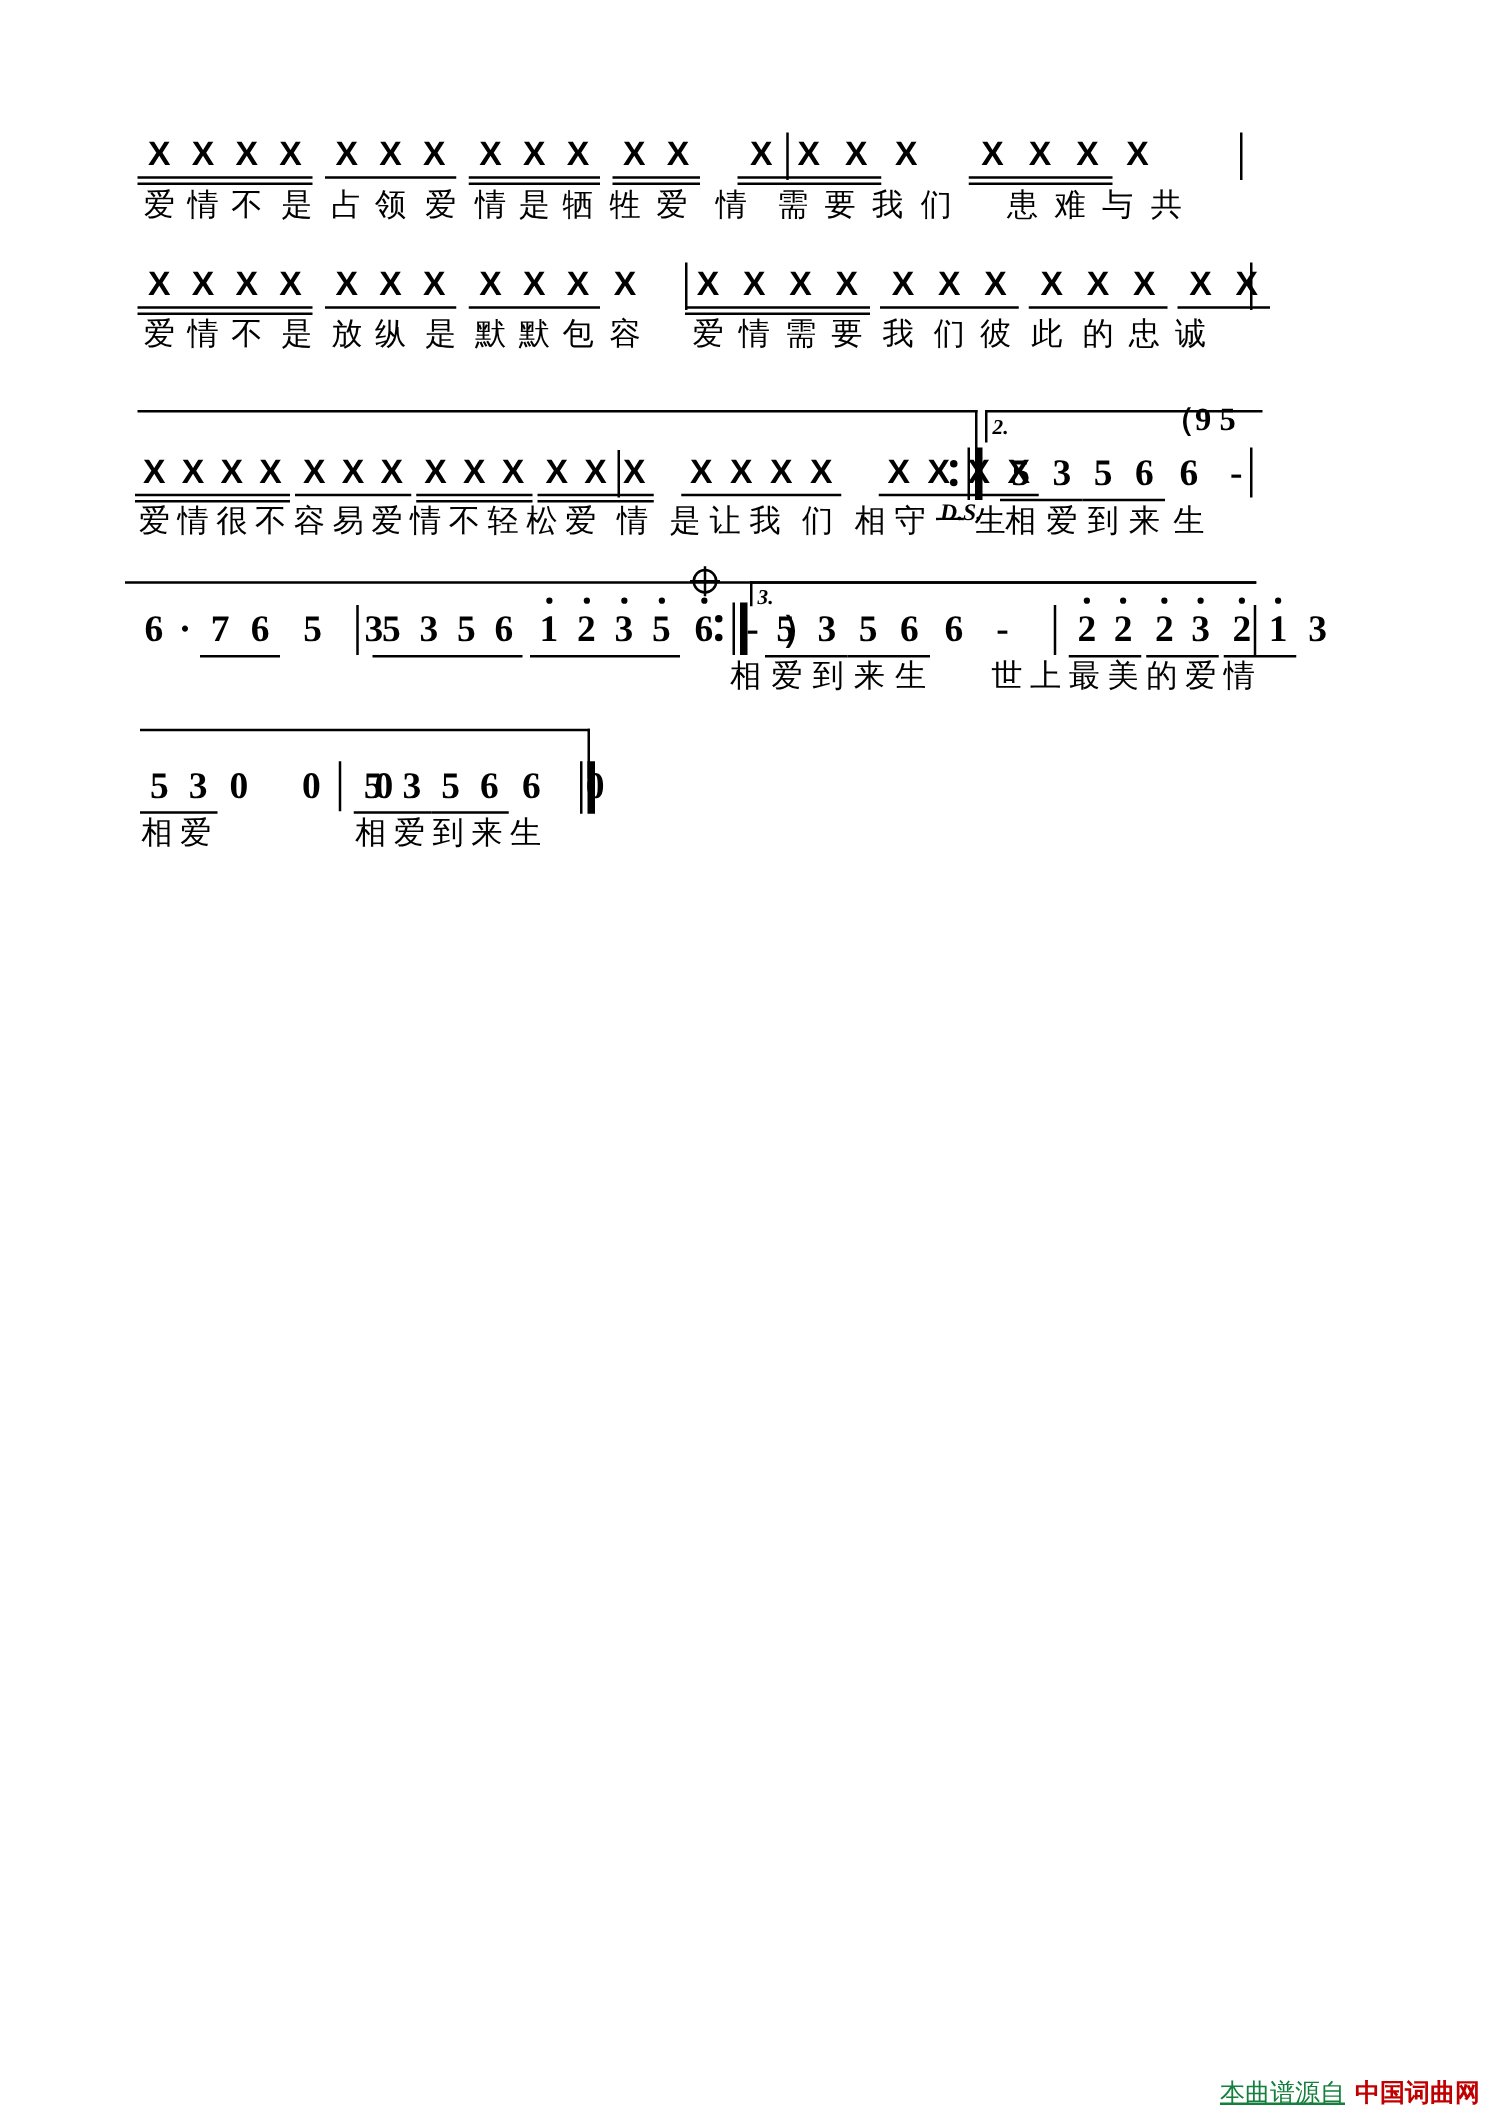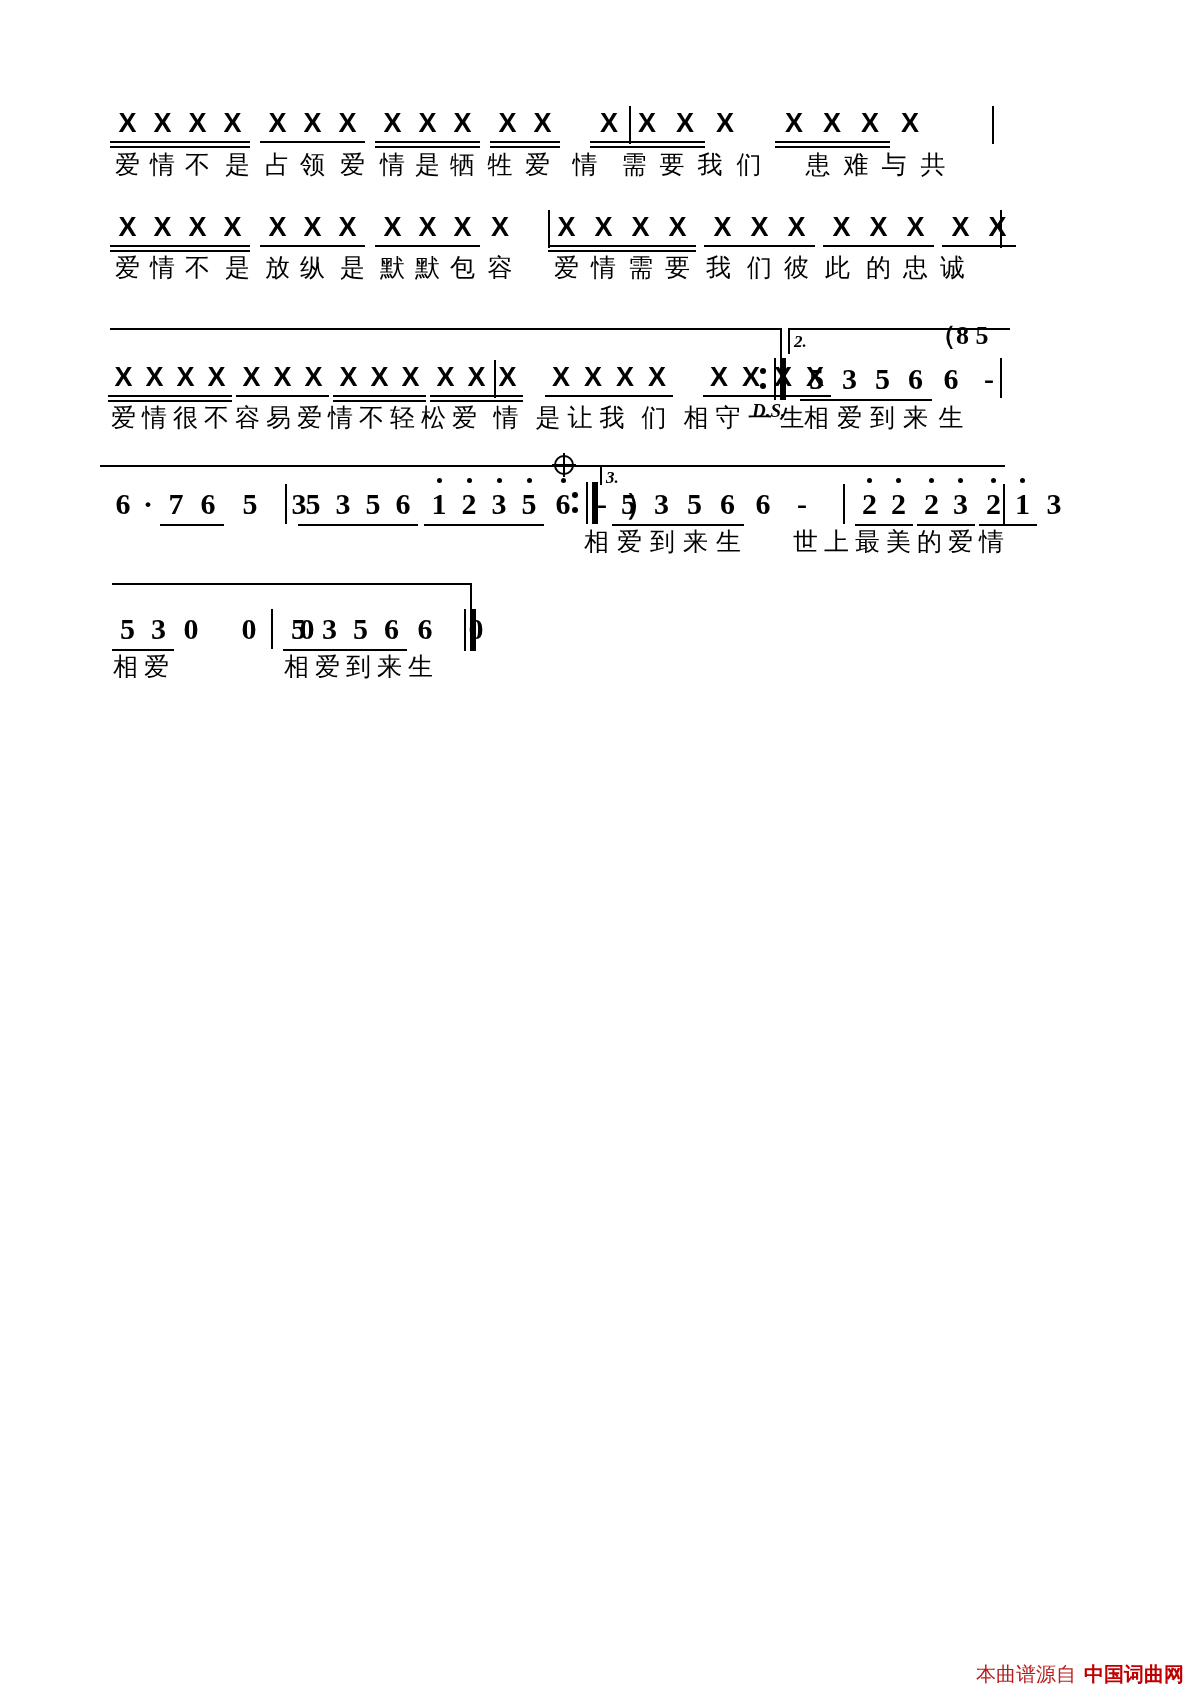--- a/index.html
+++ b/index.html
@@ -59,21 +59,21 @@
         font-family:"Liberation Serif","DejaVu Serif",serif;}
   .annot{position:absolute;font-family:"Liberation Serif","DejaVu Serif",serif;
          font-size:26px;font-weight:bold;white-space:nowrap;}
 
   
   .coda{position:absolute;width:26px;height:26px;}
 
   
   .footer{position:absolute;right:16px;bottom:10px;white-space:nowrap;
           font-family:"Liberation Serif","DejaVu Serif",serif;font-size:20px;}
-  .footer .src{color:#b91c1c;}
+  .footer .src{color:#15803d;text-decoration:underline;}
   .footer .site{color:#c00000;font-weight:bold;margin-left:8px;}
 </style>
 </head>
 <body>
 
 <div class="sheet">
 
   <div class="sysrow" style="left:0;top:0;">
 
     <div class="xrow" style="left:110px;top:108px;">
@@ -160,21 +160,21 @@
     </div>
   </div>
 
   <div class="sysrow" style="left:0;top:0;">
 
     <div class="volta" style="left:110px;top:328px;width:672px;">
       <div class="vtop" style="width:672px;"></div>
       <div class="vright" style="left:670px;height:38px;"></div>
     </div>
 
-    <div class="annot" style="left:930px;top:318px;">（8 5</div>
+    <div class="annot" style="left:930px;top:318px;">（9 5</div>
 
     <div class="xrow" style="left:108px;top:362px;">
       <span class="xgrp beam2" style="width:124px;">
         <span class="xs">
           <span class="nch xch" style="width:31px;">X</span><span class="nch xch" style="width:31px;">X</span><span class="nch xch" style="width:31px;">X</span><span class="nch xch" style="width:31px;">X</span>
         </span>
       </span><span style="display:inline-block;width:4px;"></span><span class="xgrp beam1" style="width:93px;">
         <span class="xs">
           <span class="nch xch" style="width:31px;">X</span><span class="nch xch" style="width:31px;">X</span><span class="nch xch" style="width:31px;">X</span>
         </span>

